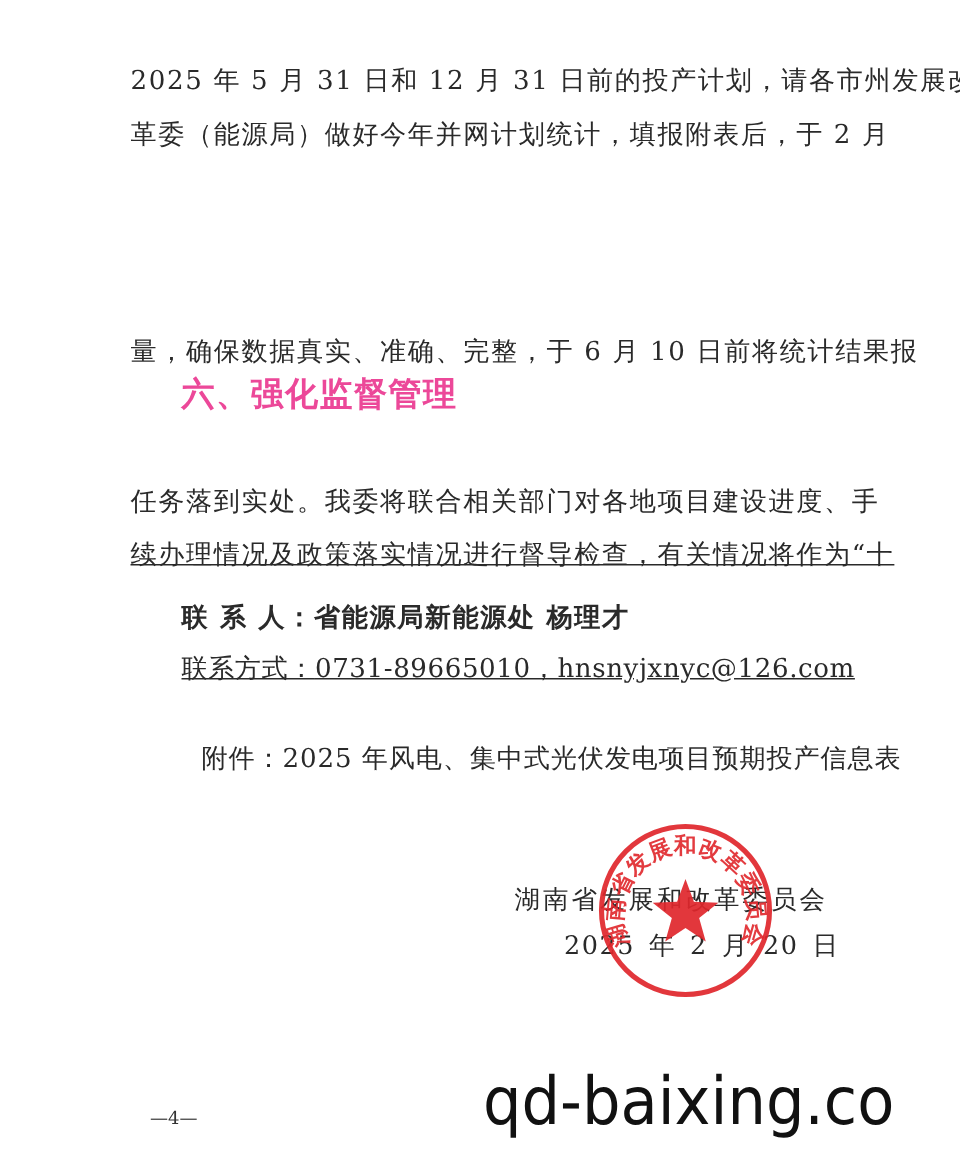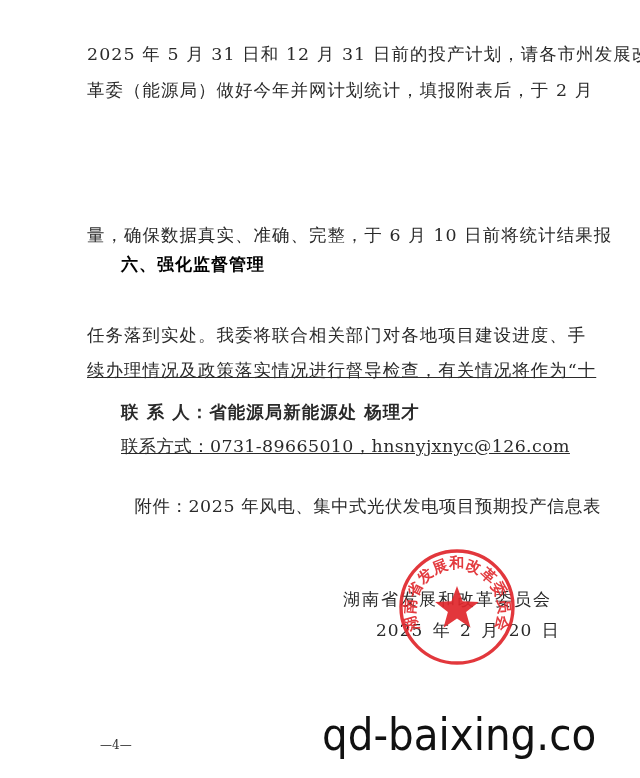--- a/index.html
+++ b/index.html
@@ -30,23 +30,23 @@
       letter-spacing: 1.1px;
       color: #2a2a2a;
     }
     .justify {
       text-align: justify;
       text-align-last: justify;
     }
     .heading {
       font-family: "DejaVu Sans", "Liberation Sans", sans-serif;
       font-weight: bold;
-      font-size: 17px;
+      font-size: 22px;
       letter-spacing: 1px;
-      color: #000000;
+      color: #ec4899;
     }
     .indent { left: 121px; }
     .seal {
       position: absolute;
       left: 398px;
       top: 548px;
       width: 118px;
       height: 118px;
       pointer-events: none;
     }

